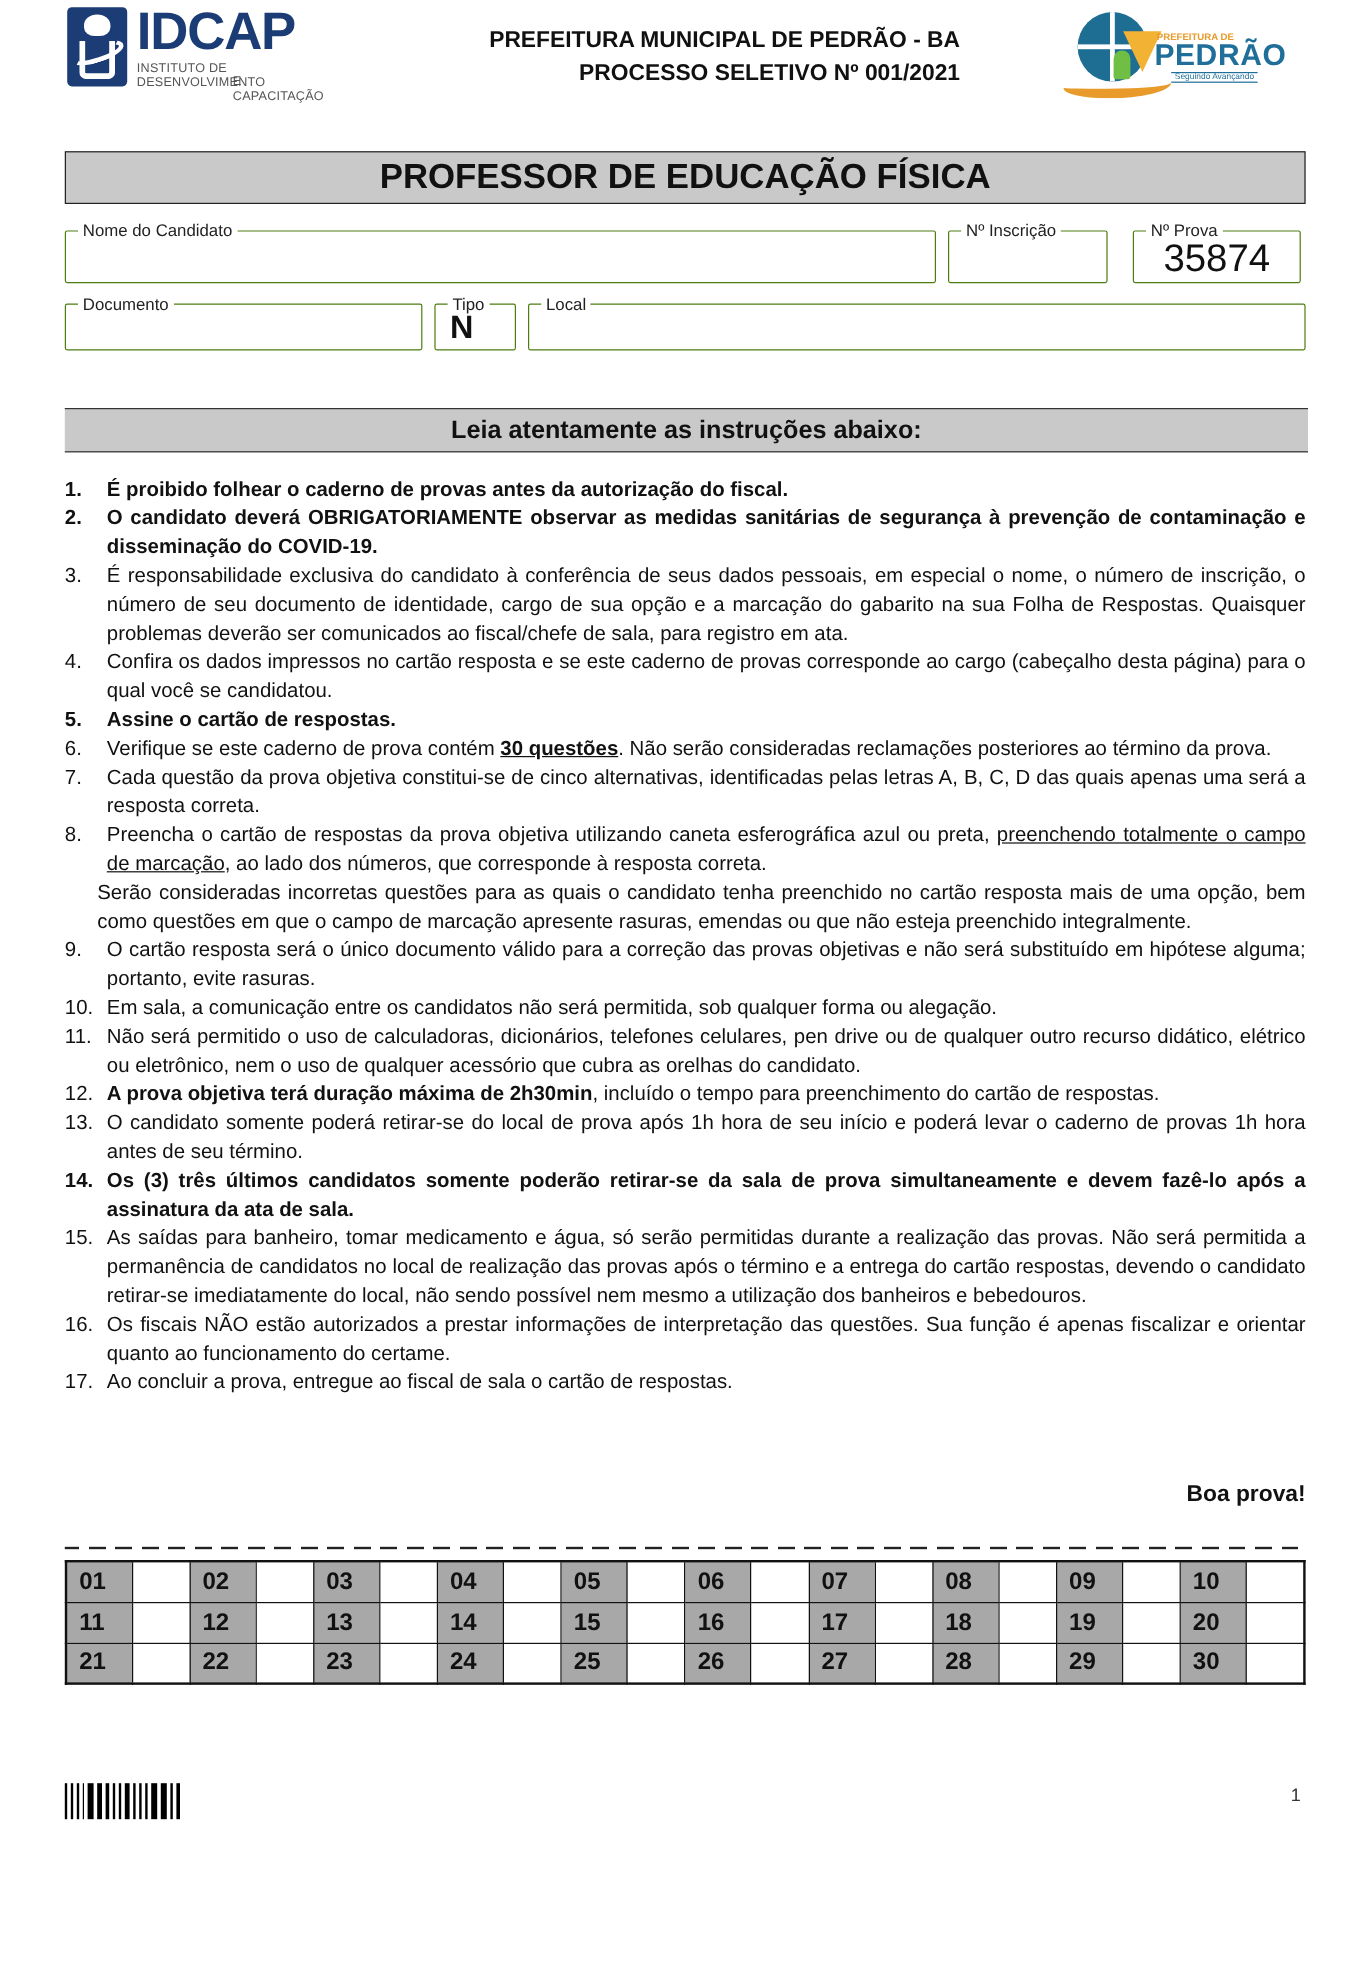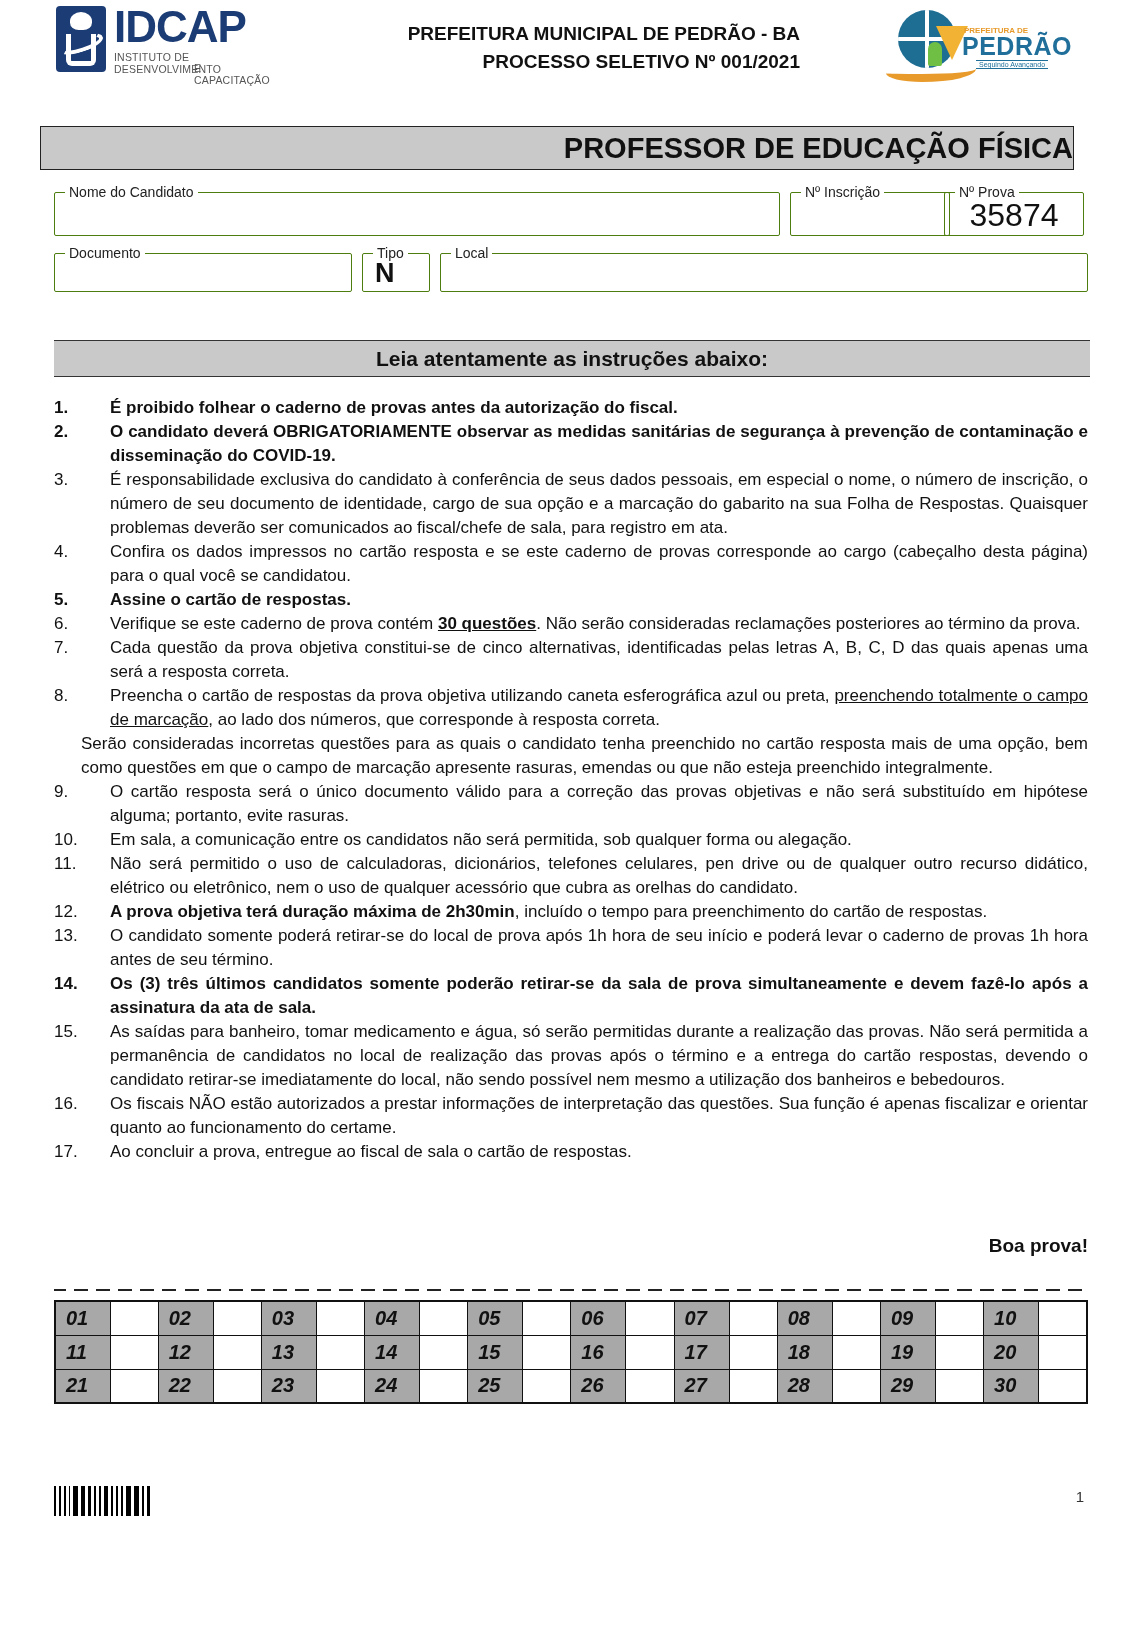--- a/index.html
+++ b/index.html
@@ -25,57 +25,57 @@
   .pedrao .globe::before { content: ""; position: absolute; left: 27px; top: 0; width: 4px; height: 58px; background: #fff; }
   .pedrao .globe::after { content: ""; position: absolute; left: 0; top: 27px; width: 58px; height: 4px; background: #fff; }
   .pedrao .hand { position: absolute; left: 0; top: 56px; width: 90px; height: 22px; border-bottom: 8px solid #e89a2a; border-radius: 0 0 60% 40%; }
   .pedrao .vmark { position: absolute; left: 50px; top: 22px; width: 0; height: 0; border-left: 16px solid transparent; border-right: 16px solid transparent; border-top: 34px solid #f2b233; }
   .pedrao .figure { position: absolute; left: 42px; top: 38px; width: 14px; height: 24px; background: #6fbf44; border-radius: 7px 7px 2px 2px; }
   .pedrao .pre { position: absolute; left: 78px; top: 22px; font-size: 8px; font-weight: bold; color: #e89a2a; }
   .pedrao .name { position: absolute; left: 76px; top: 28px; font-size: 25px; font-weight: bold; color: #1f6f9a; letter-spacing: 0.5px; }
   .pedrao .tag { position: absolute; left: 90px; top: 56px; font-size: 7px; color: #1f6f9a; border-top: 1px solid #1f6f9a; border-bottom: 1px solid #1f6f9a; padding: 0 3px; }
 
   
-  .role { position: absolute; left: 40px; top: 126px; width: 1034px; height: 44px; background: #c9c9c9; border: 1px solid #222; text-align: right; font-weight: bold; font-size: 29px; line-height: 42px; color: #111; }
+  .role { position: absolute; left: 54px; top: 126px; width: 1034px; height: 44px; background: #c9c9c9; border: 1px solid #222; text-align: center; font-weight: bold; font-size: 29px; line-height: 42px; color: #111; }
 
   
   .fld { position: absolute; border: 1px solid #4d7c0f; border-radius: 2px; }
   .fld .lbl { position: absolute; top: -9px; left: 10px; background: #fff; padding: 0 4px; font-size: 14px; line-height: 16px; color: #222; }
   .fld .val { position: absolute; left: 0; right: 0; bottom: 0; text-align: center; }
   .f-nome { left: 54px; top: 192px; width: 726px; height: 44px; }
-  .f-insc { left: 790px; top: 192px; width: 160px; height: 44px; }
+  .f-insc { left: 790px; top: 192px; width: 133px; height: 44px; }
   .f-prova { left: 944px; top: 192px; width: 140px; height: 44px; }
   .f-prova .val { font-size: 32px; line-height: 44px; top: 0; }
   .f-doc { left: 54px; top: 253px; width: 298px; height: 39px; }
   .f-tipo { left: 362px; top: 253px; width: 68px; height: 39px; }
   .f-tipo .val { font-size: 27px; font-weight: bold; line-height: 38px; text-align: left; left: 12px; top: 0; }
   .f-local { left: 440px; top: 253px; width: 648px; height: 39px; }
 
   
   .instr-hdr { position: absolute; left: 54px; top: 340px; width: 1036px; height: 37px; background: #c9c9c9; border-top: 1px solid #333; border-bottom: 1px solid #333; text-align: center; font-weight: bold; font-size: 21px; line-height: 36px; color: #111; }
 
   
   .instr { position: absolute; left: 54px; top: 396px; width: 1034px; font-size: 17px; line-height: 24px; color: #111; }
   .item { display: flex; }
   .item .num { width: 35px; flex: none; }
-  .item .txt { flex: 1; text-align: justify; margin-left: 21px; }
+  .item .txt { flex: 1; text-align: justify; }
   .item.bold { font-weight: bold; }
   .b { font-weight: bold; }
   .u { text-decoration: underline; }
   .note { padding-left: 27px; text-align: justify; }
 
   .boa { position: absolute; right: 48px; top: 1235px; font-weight: bold; font-size: 19px; color: #111; }
 
   .cutline { position: absolute; left: 54px; top: 1289px; width: 1034px; height: 0; border-top: 2px dashed #222; }
   .cutline { border-top-style: dashed; border-image: repeating-linear-gradient(90deg, #222 0 14px, transparent 14px 22px) 2; }
 
   
   .grid { position: absolute; left: 54px; top: 1300px; width: 1034px; border-collapse: collapse; border: 2px solid #111; }
   .grid td { border: 1px solid #111; height: 34px; font-weight: bold; font-size: 20px; padding-left: 10px; }
-  .grid td.n { background: #a8a8a8; width: 55px; color: #111; font-style: italic; }
+  .grid td.n { background: #a8a8a8; width: 55px; color: #111; }
   .grid td.b { background: #fff; width: 48px; }
 
   .barcode { position: absolute; left: 54px; top: 1486px; width: 150px; height: 30px; display: flex; align-items: stretch; }
   .barcode span { display: block; background: #000; margin-right: 3px; }
 
   .pageno { position: absolute; right: 52px; top: 1488px; font-size: 15px; color: #333; }
 </style>
 </head>
 <body>
 

